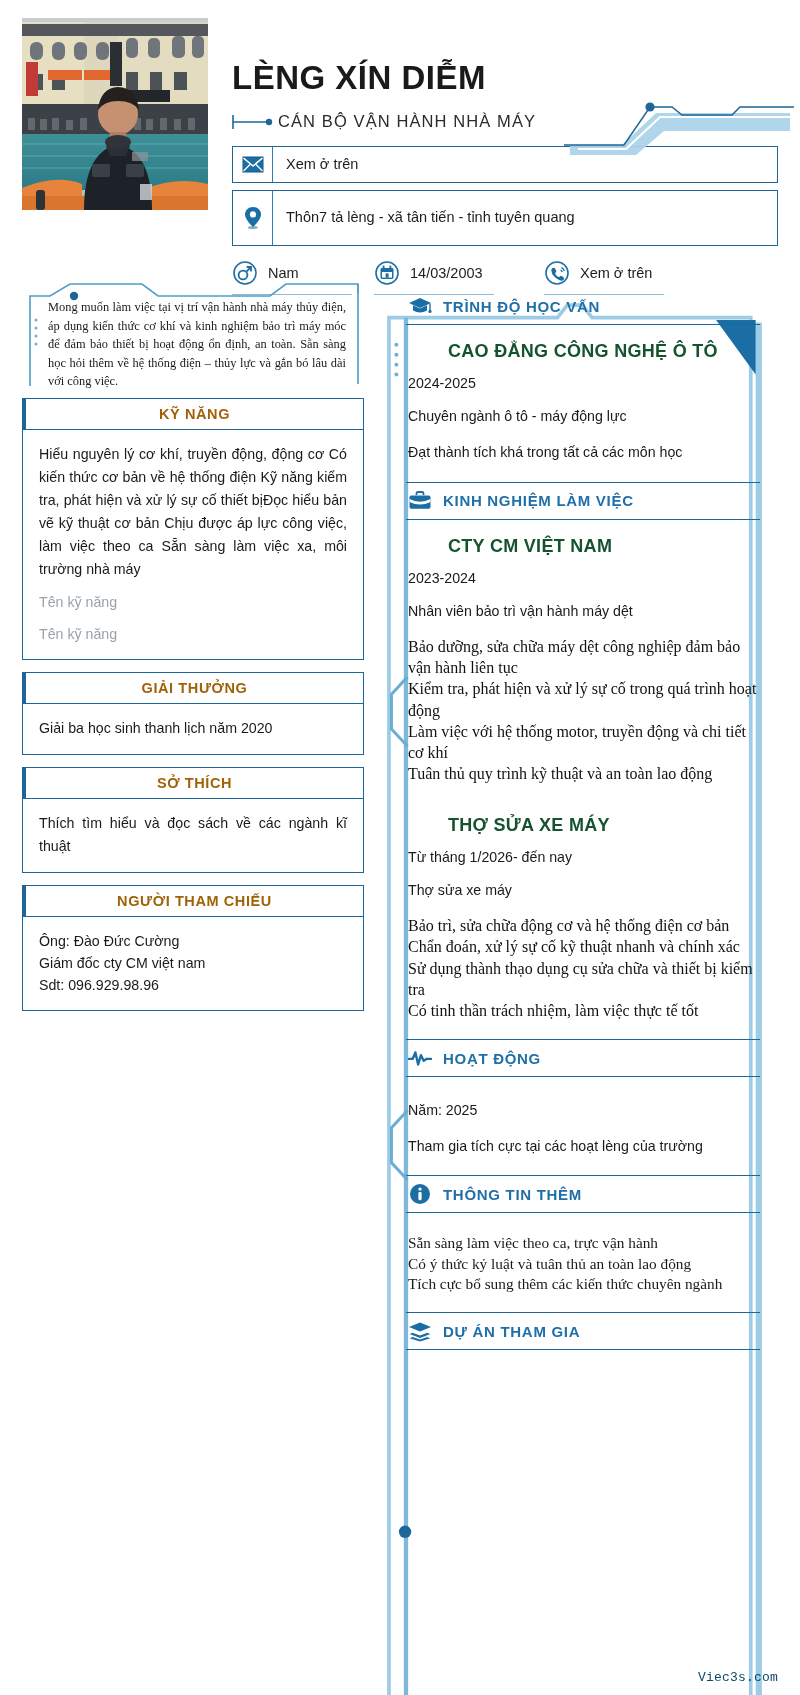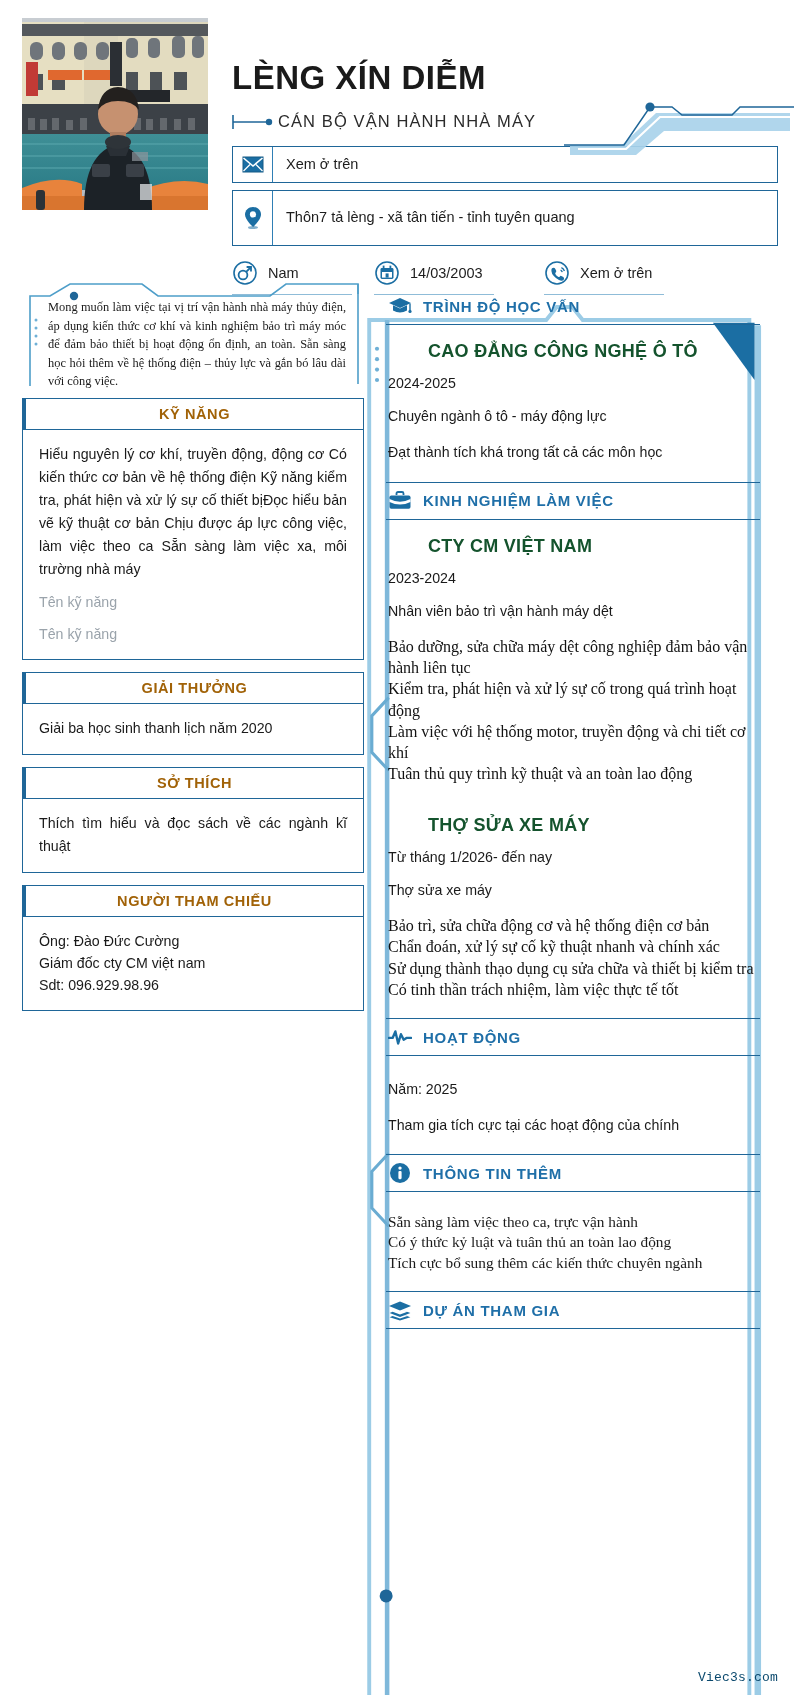--- a/index.html
+++ b/index.html
@@ -62,21 +62,21 @@
   .meta-item:nth-child(2) { width: 170px; }
   .meta-item:nth-child(3) { width: 170px; }
   .meta-icon { flex: 0 0 26px; height: 26px; display: flex; align-items: center; justify-content: center; }
   .meta-text { font-size: 14.5px; color: #1d1d1d; margin-left: 10px; white-space: nowrap; }
   .meta-underline {
     position: absolute; left: 0; bottom: -9px; height: 1px;
     background: #8fbcd8; width: 120px;
   }
 
   
-  .columns { display: flex; padding: 0 22px; gap: 0; align-items: flex-start; }
+  .columns { display: flex; padding: 0 22px; gap: 20px; align-items: flex-start; }
   .col-left  { width: 342px; flex: 0 0 342px; position: relative; }
   .col-right { width: 318px; flex: 1 1 auto; position: relative; }
 
   
   .summary-box { position: relative; margin-top: 12px; height: 106px; }
   .summary-text {
     font-family: "Liberation Serif", serif;
     font-size: 12.4px; line-height: 1.5; color: #1a1a1a;
     text-align: justify;
     padding: 18px 18px 0 26px;
@@ -480,21 +480,21 @@
           <div class="rsec-head">
             <span class="rsec-icon">
               <svg width="26" height="20" viewBox="0 0 26 20">
                 <polyline points="1,11 5,11 8,4 11,17 14,7 17,13 20,11 25,11" fill="none" stroke="#1b6ea3" stroke-width="2.6" stroke-linejoin="round" stroke-linecap="round"></polyline>
               </svg>
             </span>
             <span class="rsec-title">HOẠT ĐỘNG</span>
           </div>
           <div class="entry pb" style="padding-top:6px;">
             <div class="plain-line">Năm: 2025</div>
-            <div class="plain-line">Tham gia tích cực tại các hoạt động của chính</div>
+            <div class="plain-line">Tham gia tích cực tại các hoạt lèng của trường</div>
           </div>
         </div>
 
         <div class="rsec">
           <div class="rsec-head">
             <span class="rsec-icon">
               <svg width="22" height="22" viewBox="0 0 22 22">
                 <circle cx="11" cy="11" r="10" fill="#1b6ea3"></circle>
                 <circle cx="11" cy="6.1" r="1.7" fill="#ffffff"></circle>
                 <rect x="9.4" y="9" width="3.2" height="8.2" rx="1.1" fill="#ffffff"></rect>

